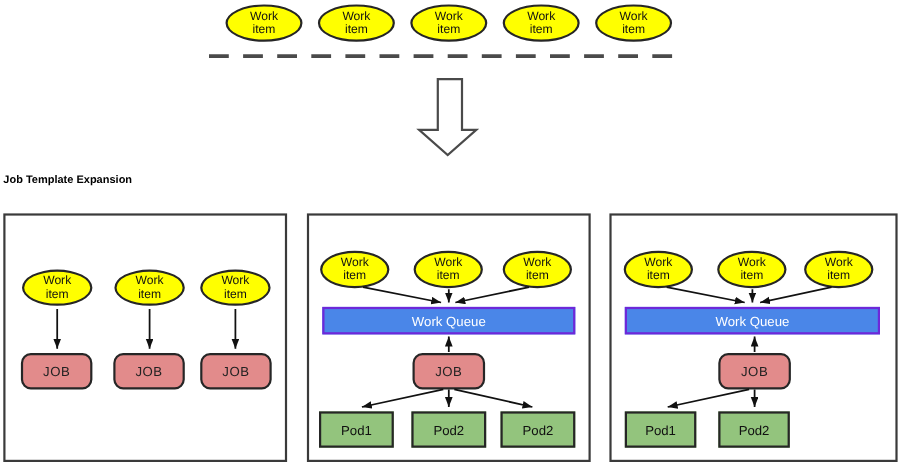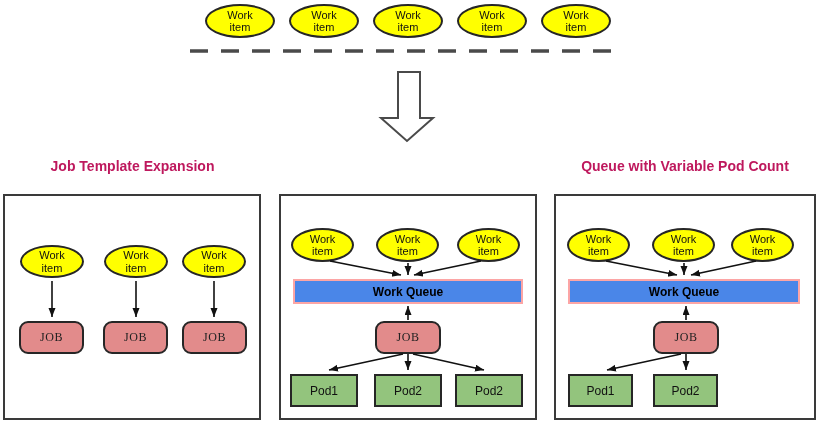--- a/index.html
+++ b/index.html
@@ -24,45 +24,43 @@
     line-height: 1.12;
     white-space: pre-line;
     color: #111;
   }
   .panel {
     border: 2px solid #3a3a3a;
     background: #ffffff;
   }
   .panel-title {
     font-weight: bold;
-    font-size: 14px;
-    color: #be185d;
-    text-align: center;
+    font-size: 10px;
+    color: #000000;
   }
   .job-box {
     background: #e28b8b;
     border: 2px solid #262626;
     border-radius: 9px;
     display: flex;
     align-items: center;
     justify-content: center;
     font-size: 12px;
     color: #222;
     letter-spacing: 0.5px;
-    font-family: Liberation Serif, serif;
   }
   .queue-bar {
     background: #4a86e8;
-    border: 2px solid #fca5a5;
+    border: 2px solid #6d28d9;
     display: flex;
     align-items: center;
     justify-content: center;
     font-size: 12px;
-    font-weight: bold;
-    color: #000000;
+    font-weight: normal;
+    color: #ffffff;
   }
   .pod-box {
     background: #93c47d;
     border: 2px solid #262626;
     display: flex;
     align-items: center;
     justify-content: center;
     font-size: 12px;
     font-weight: normal;
     color: #111;
@@ -85,21 +83,20 @@
   <div class="abs ellipse" style="left:289px; top:4px;  width:70px; height:34px;">Work
 item</div>
   <div class="abs ellipse" style="left:373px; top:4px;  width:70px; height:34px;">Work
 item</div>
   <div class="abs ellipse" style="left:457px; top:4px;  width:70px; height:34px;">Work
 item</div>
   <div class="abs ellipse" style="left:541px; top:4px;  width:70px; height:34px;">Work
 item</div>
 
   <div class="abs panel-title" style="left:3px;   top:158px; width:259px;">Job Template Expansion</div>
-  <div class="abs panel-title" style="left:554px; top:158px; width:262px;">Queue with Variable Pod Count</div>
 
   <div class="abs panel" style="left:3px;   top:194px; width:258px; height:226px;"></div>
   <div class="abs panel" style="left:279px; top:194px; width:258px; height:226px;"></div>
   <div class="abs panel" style="left:554px; top:194px; width:262px; height:226px;"></div>
 
   <div class="abs ellipse" style="left:20px;  top:245px; width:64px; height:33px;">Work
 item</div>
   <div class="abs ellipse" style="left:104px; top:245px; width:64px; height:33px;">Work
 item</div>
   <div class="abs ellipse" style="left:182px; top:245px; width:64px; height:33px;">Work

